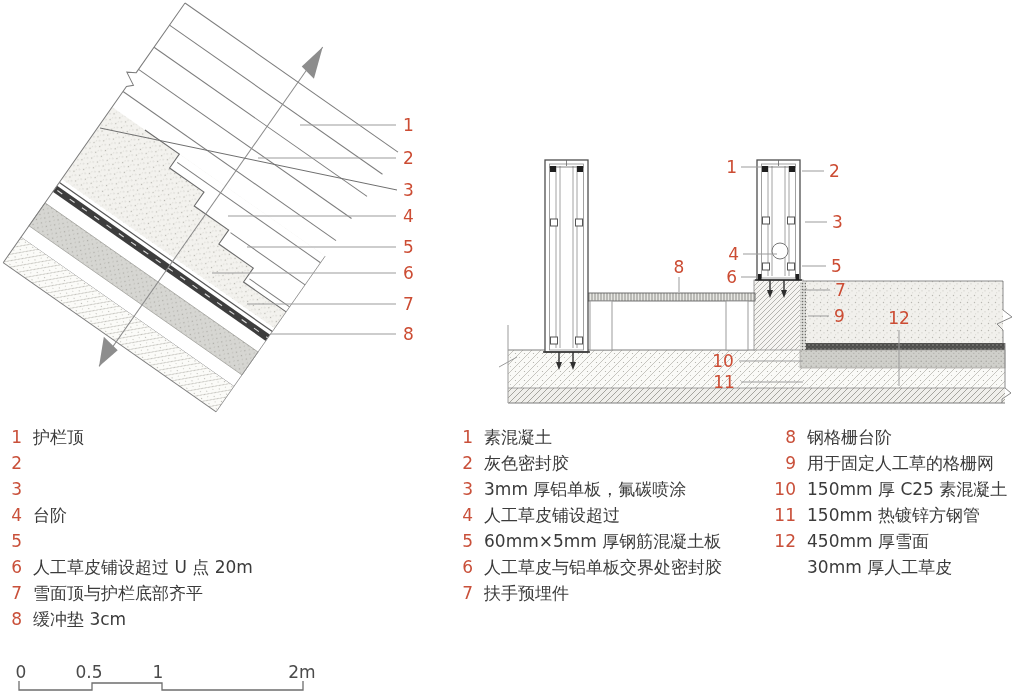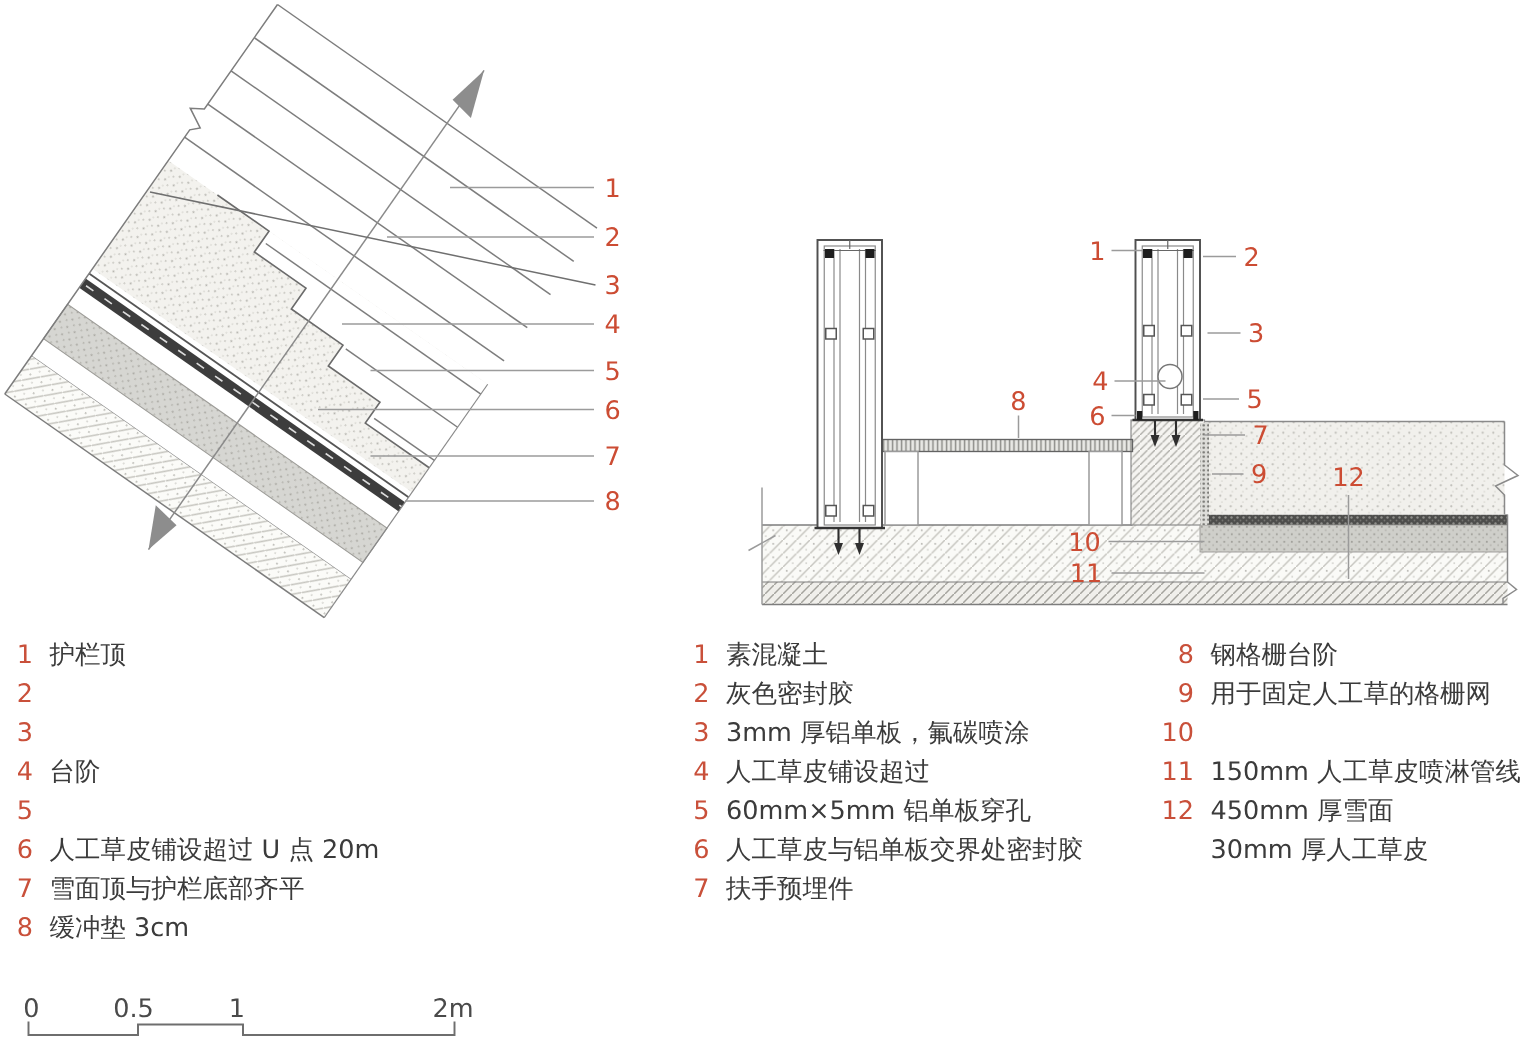--- a/index.html
+++ b/index.html
@@ -306,21 +306,21 @@
     <div class="lrow">
         <span class="lnum" style="width:18px">3</span>
         <span class="ltext">3mm 厚铝单板，氟碳喷涂</span>
       </div>
     <div class="lrow">
         <span class="lnum" style="width:18px">4</span>
         <span class="ltext">人工草皮铺设超过</span>
       </div>
     <div class="lrow">
         <span class="lnum" style="width:18px">5</span>
-        <span class="ltext">60mm×5mm 铝单板穿孔</span>
+        <span class="ltext">60mm×5mm 厚钢筋混凝土板</span>
       </div>
     <div class="lrow">
         <span class="lnum" style="width:18px">6</span>
         <span class="ltext">人工草皮与铝单板交界处密封胶</span>
       </div>
     <div class="lrow">
         <span class="lnum" style="width:18px">7</span>
         <span class="ltext">扶手预埋件</span>
       </div>
   </div>
@@ -329,24 +329,25 @@
     <div class="lrow">
         <span class="lnum" style="width:26px">8</span>
         <span class="ltext">钢格栅台阶</span>
       </div>
     <div class="lrow">
         <span class="lnum" style="width:26px">9</span>
         <span class="ltext">用于固定人工草的格栅网</span>
       </div>
     <div class="lrow">
         <span class="lnum" style="width:26px">10</span>
+        <span class="ltext">150mm 厚 C25 素混凝土</span>
       </div>
     <div class="lrow">
         <span class="lnum" style="width:26px">11</span>
-        <span class="ltext">150mm 人工草皮喷淋管线</span>
+        <span class="ltext">150mm 热镀锌方钢管</span>
       </div>
     <div class="lrow">
         <span class="lnum" style="width:26px">12</span>
         <span class="ltext">450mm 厚雪面</span>
       </div>
     <div class="lrow">
         <span class="lnum" style="width:26px"></span>
         <span class="ltext">30mm 厚人工草皮</span>
       </div>
   </div>

